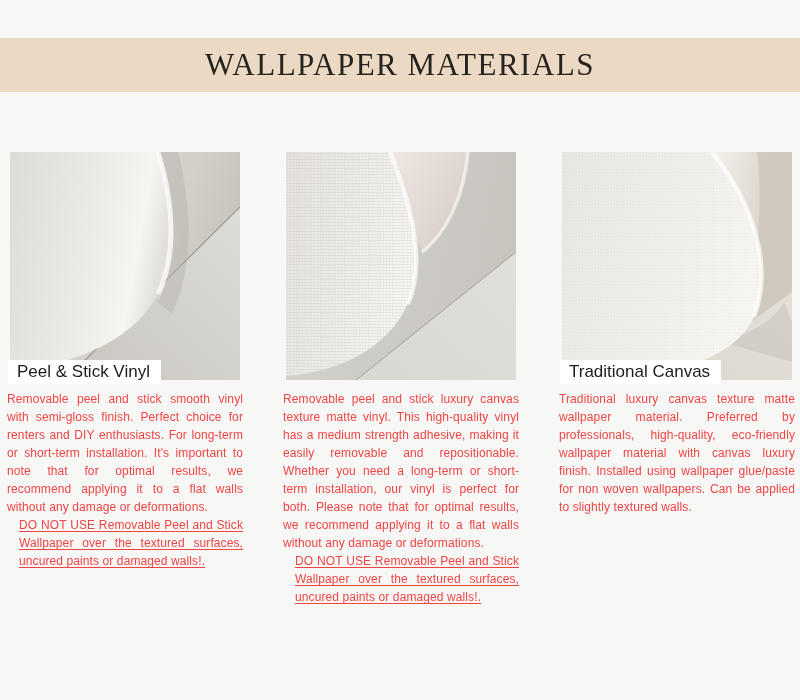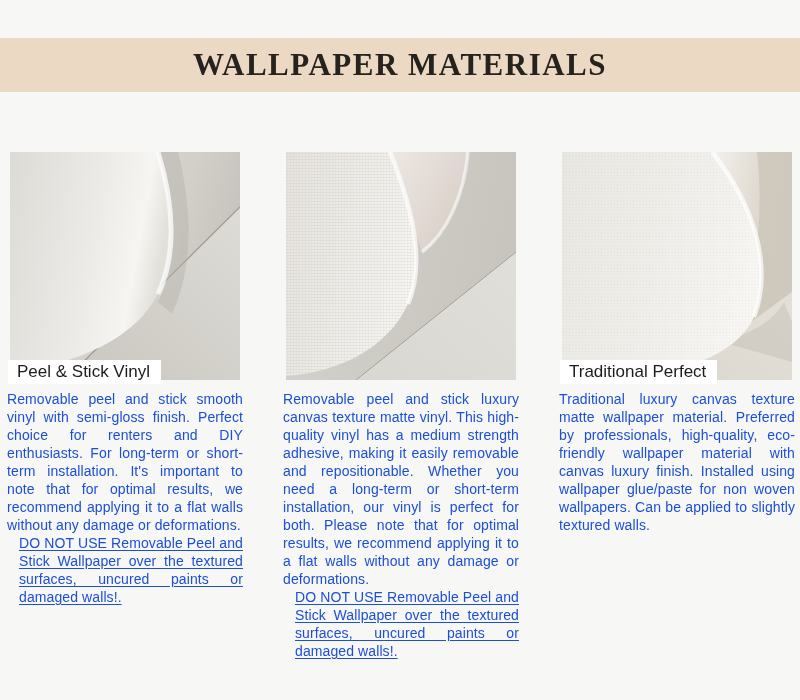--- a/index.html
+++ b/index.html
@@ -15,21 +15,21 @@
   
   .banner {
     margin-top: 38px;
     height: 54px;
     background: #ecd9c4;
     display: flex; align-items: center; justify-content: center;
   }
   .banner h1 {
     margin: 0;
     font-family: "Liberation Serif", serif;
-    font-weight: 700;
+    font-weight: 400;
     font-size: 31px;
     letter-spacing: 1.5px;
     color: #26221e;
     white-space: nowrap;
   }
 
   
   .columns {
     display: flex;
     justify-content: space-between;
@@ -52,24 +52,24 @@
     background: #ffffff;
     padding: 3px 11px 4px 9px;
     font-size: 17px;
     line-height: 17px;
     color: #1d1c1a;
     white-space: nowrap;
   }
 
   .desc {
     margin: 10px 0 0 0;
-    font-size: 14px;
+    font-size: 12px;
     line-height: 18px;
     text-align: justify;
-    color: #1d4ed8;
+    color: #ef4444;
     letter-spacing: 0.1px;
   }
   .warning {
     margin-top: 0;
     text-decoration: underline;
     text-underline-offset: 2px;
     margin-left: 12px;
   }
   .warning:empty { display: none; }
 </style>
@@ -189,21 +189,21 @@
             </clipPath>
           </defs>
           <rect width="230" height="228" fill="url(#w3)"></rect>
           <path d="M110,228 L230,140 L230,228 Z" fill="url(#f3)"></path>
           <path d="M150,0 H195 C200,45 198,92 187,128 C176,82 164,35 150,0 Z" fill="url(#b3)"></path>
           <path d="M160,190 C195,180 214,165 222,150 L230,170 L230,210 Z" fill="#b7b2a8" opacity="0.35"></path>
           <path d="M0,0 H150 C190,50 212,112 192,165 C168,218 70,232 0,226 Z" fill="url(#s3)"></path>
           <rect width="230" height="228" fill="url(#dots3)" opacity="0.5" clip-path="url(#clip3)"></rect>
           <path d="M150,0 C190,50 212,112 192,165" stroke="#ffffff" stroke-width="4.5" opacity="0.7" fill="none"></path>
         </svg>
-        <div class="label">Traditional Perfect</div>
+        <div class="label">Traditional Canvas</div>
       </div>
       <p class="desc">Traditional luxury canvas texture matte wallpaper material. Preferred by professionals, high-quality, eco-friendly wallpaper material with canvas luxury finish. Installed using wallpaper glue/paste for non woven wallpapers. Can be applied to slightly textured walls.</p>
 
     </section>
 
   </main>
 
 </div>
 
 </body></html>

